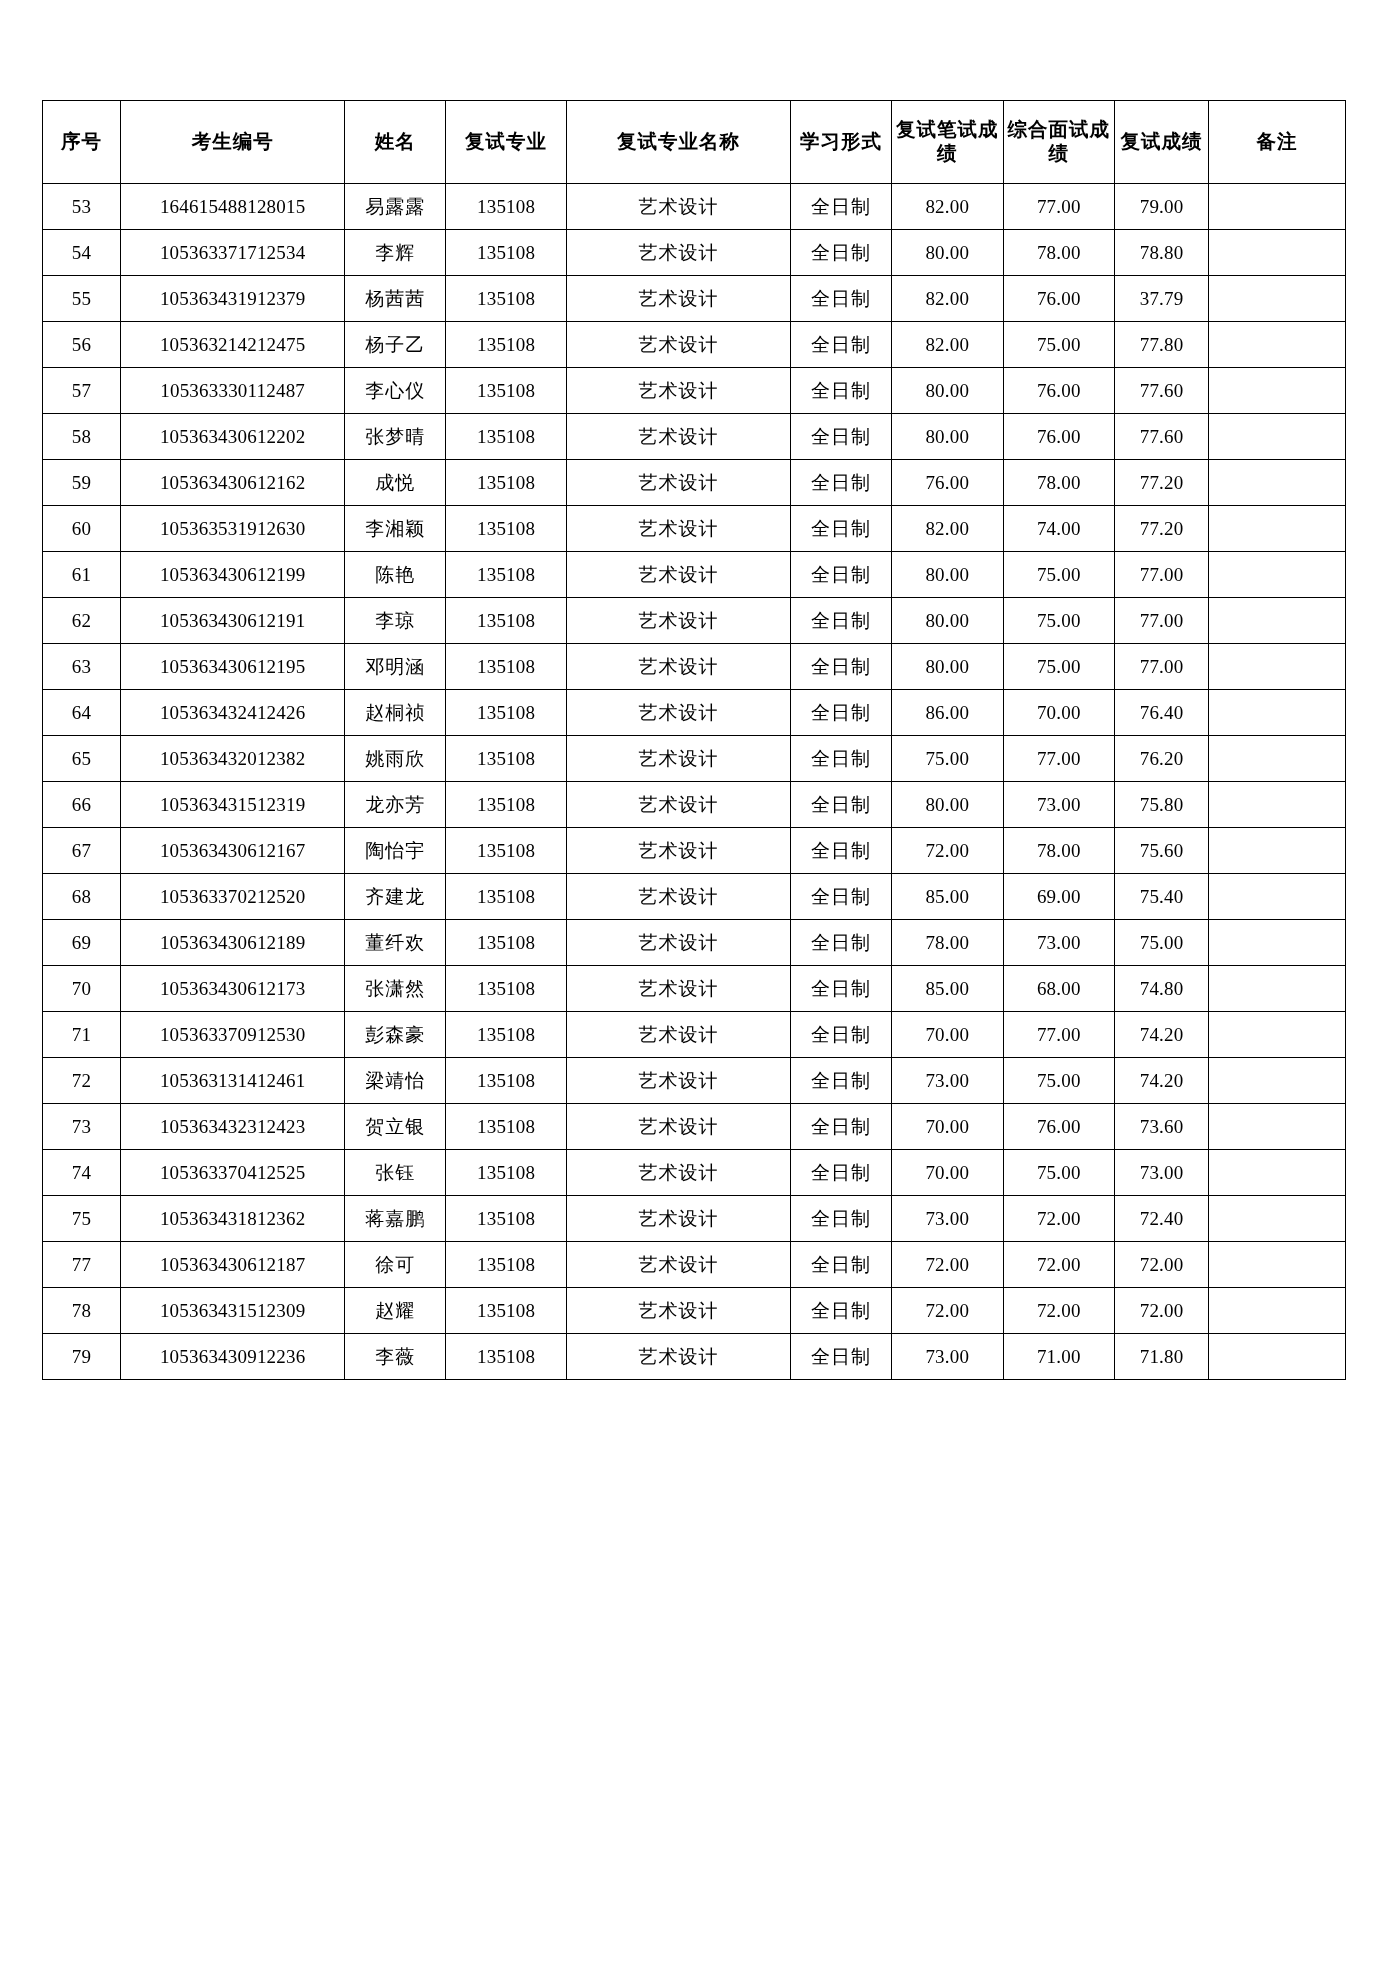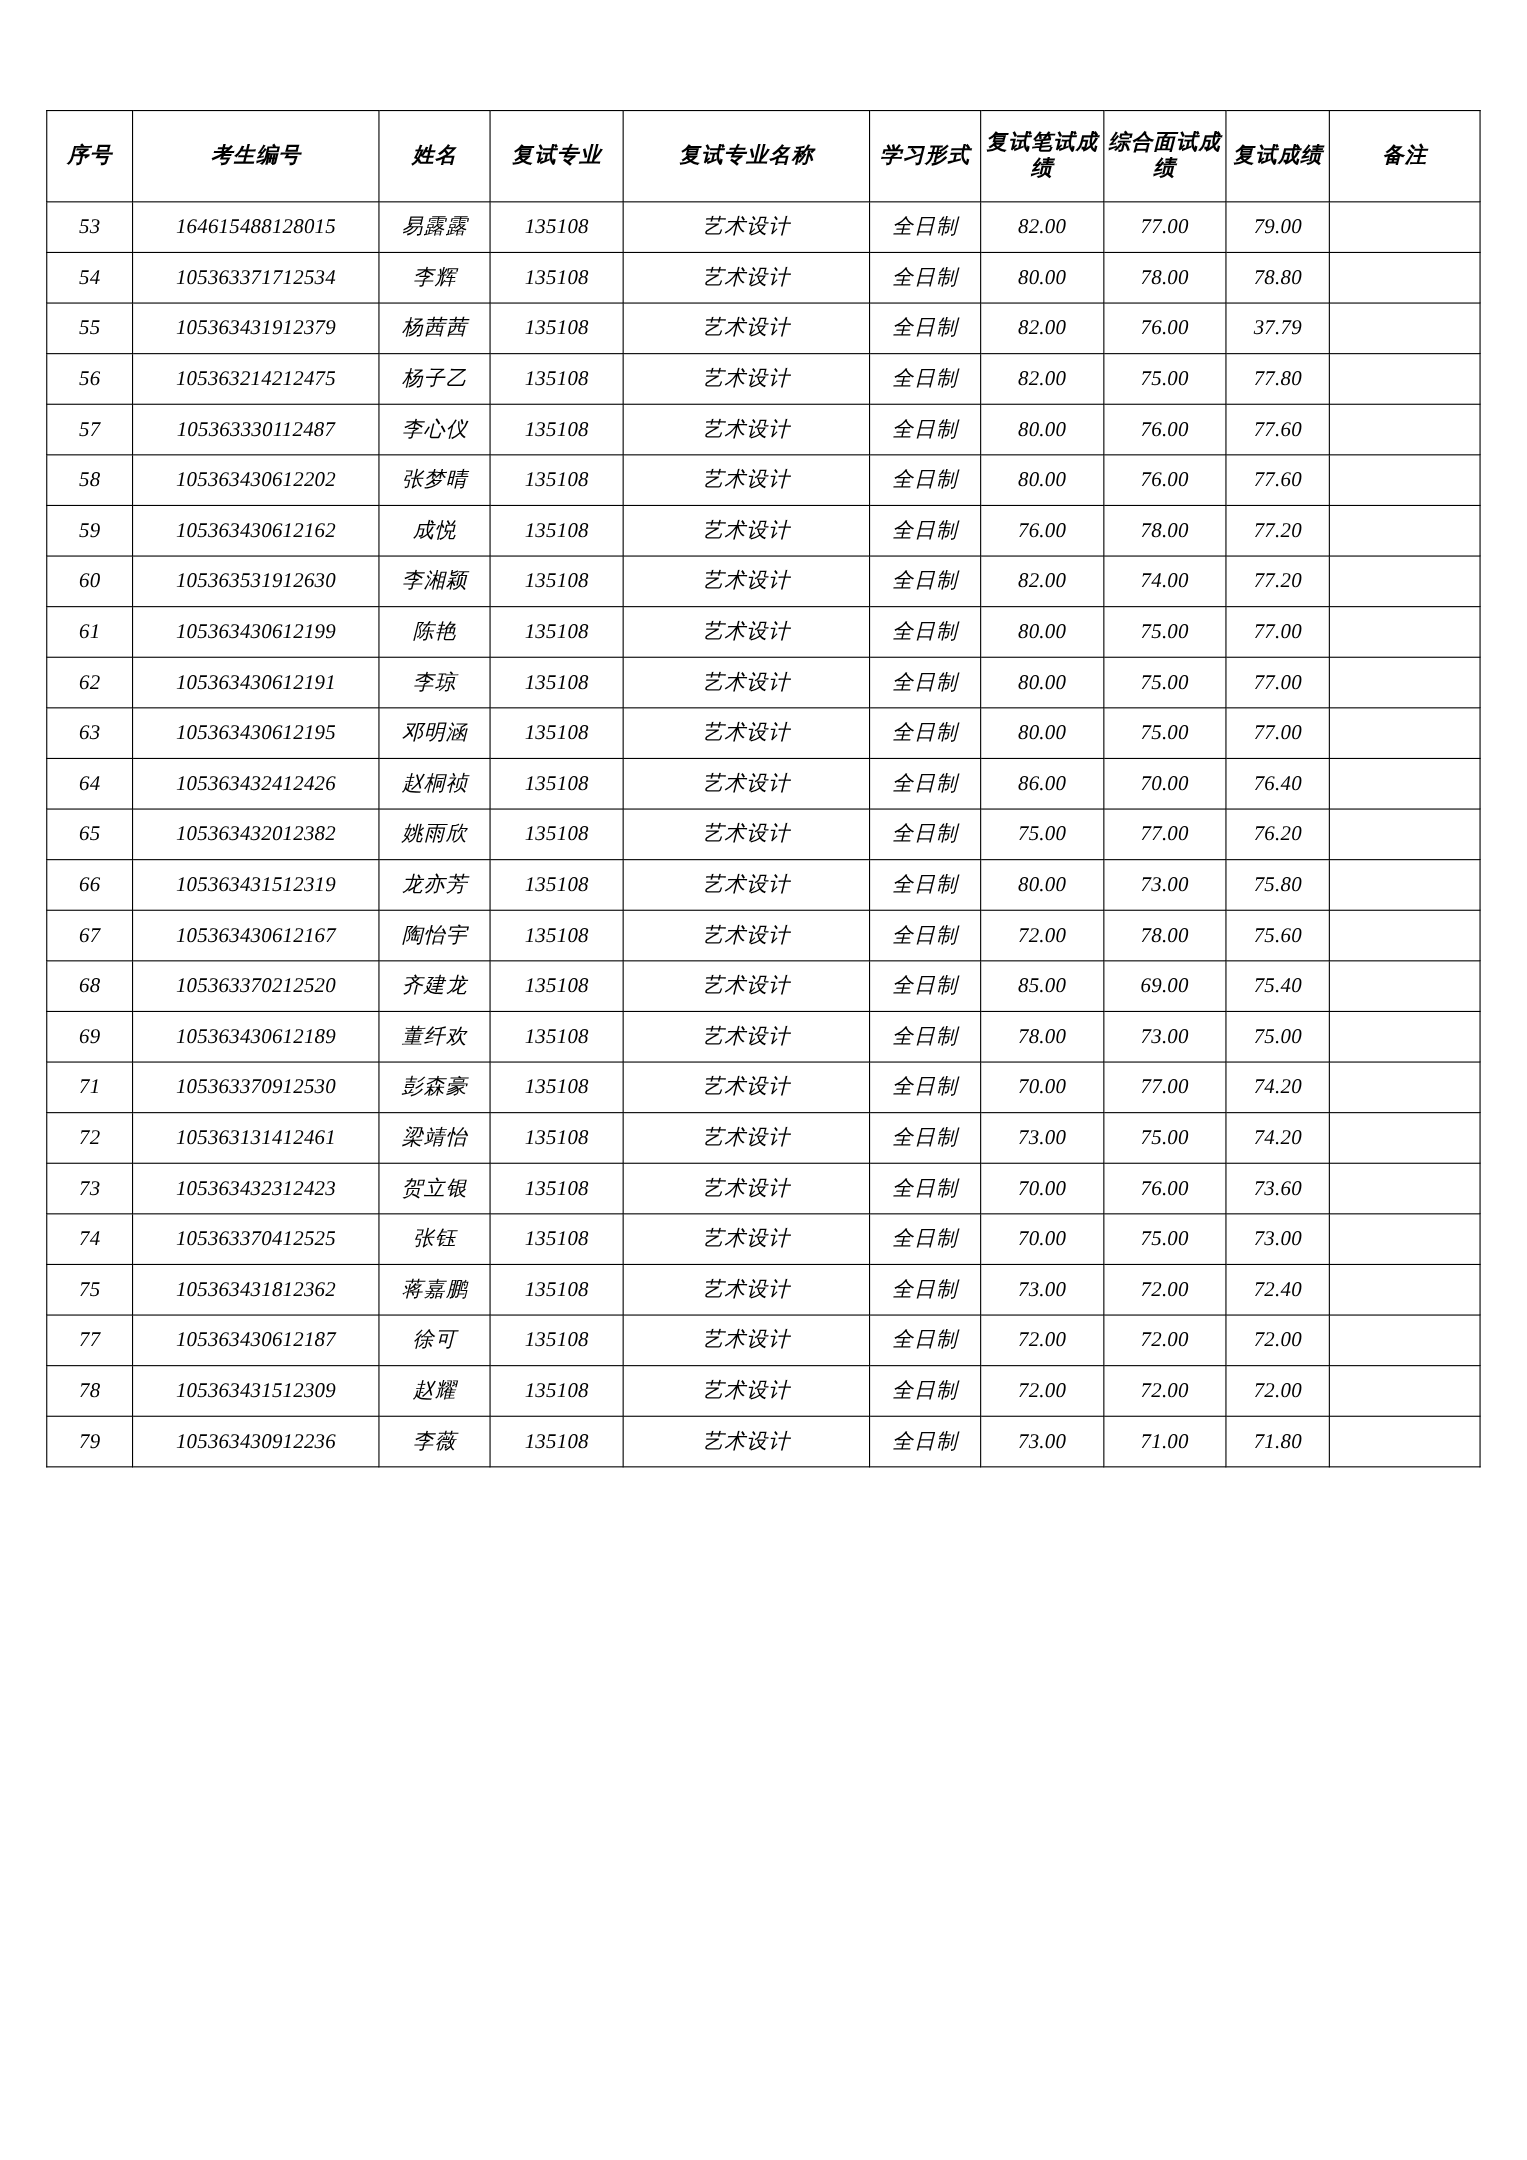--- a/index.html
+++ b/index.html
@@ -17,21 +17,20 @@
     position: relative;
     width: 1388px;
     height: 1964px;
     box-sizing: border-box;
     padding: 100px 42px 0 42px;
   }
   table.score-table {
     border-collapse: collapse;
     width: 1304px;
     table-layout: fixed;
-    font-style: italic;
   }
   table.score-table th,
   table.score-table td {
     border: 1.5px solid #000000;
     text-align: center;
     vertical-align: middle;
     font-size: 19px;
     line-height: 1.25;
     padding: 0;
     height: 45px;
@@ -296,20 +295,32 @@
           <td class="cn">董纤欢</td>
           <td class="num-cell">135108</td>
           <td class="cn">艺术设计</td>
           <td class="cn">全日制</td>
           <td class="num-cell">78.00</td>
           <td class="num-cell">73.00</td>
           <td class="num-cell">75.00</td>
           <td class="cn"></td>
         </tr>
         <tr>
+          <td class="num-cell">70</td>
+          <td class="num-cell">105363430612173</td>
+          <td class="cn">张潇然</td>
+          <td class="num-cell">135108</td>
+          <td class="cn">艺术设计</td>
+          <td class="cn">全日制</td>
+          <td class="num-cell">85.00</td>
+          <td class="num-cell">68.00</td>
+          <td class="num-cell">74.80</td>
+          <td class="cn"></td>
+        </tr>
+        <tr>
           <td class="num-cell">71</td>
           <td class="num-cell">105363370912530</td>
           <td class="cn">彭森豪</td>
           <td class="num-cell">135108</td>
           <td class="cn">艺术设计</td>
           <td class="cn">全日制</td>
           <td class="num-cell">70.00</td>
           <td class="num-cell">77.00</td>
           <td class="num-cell">74.20</td>
           <td class="cn"></td>

